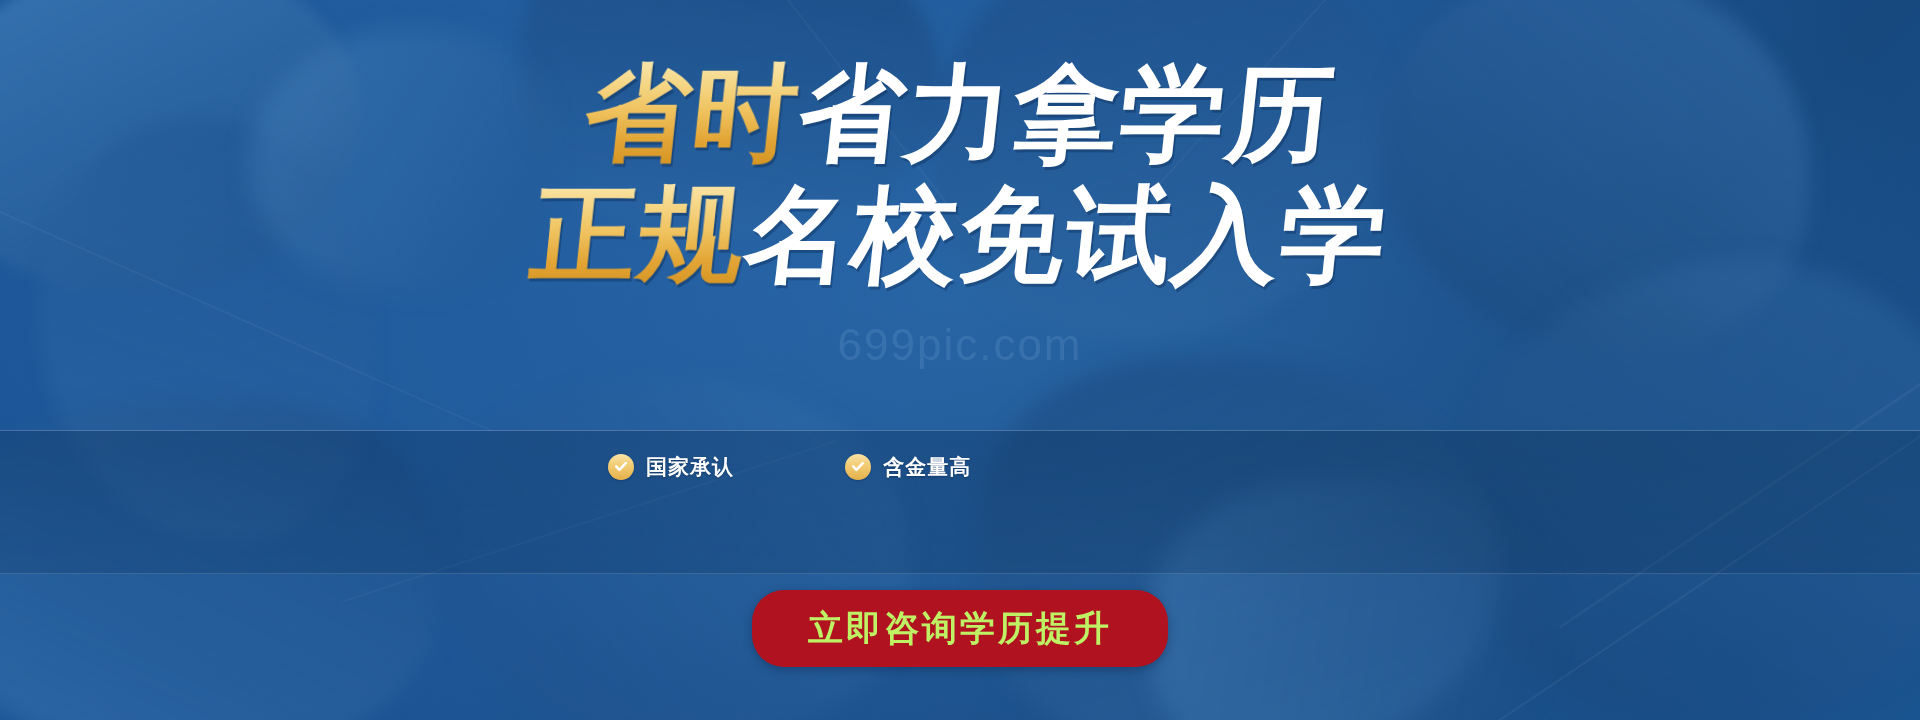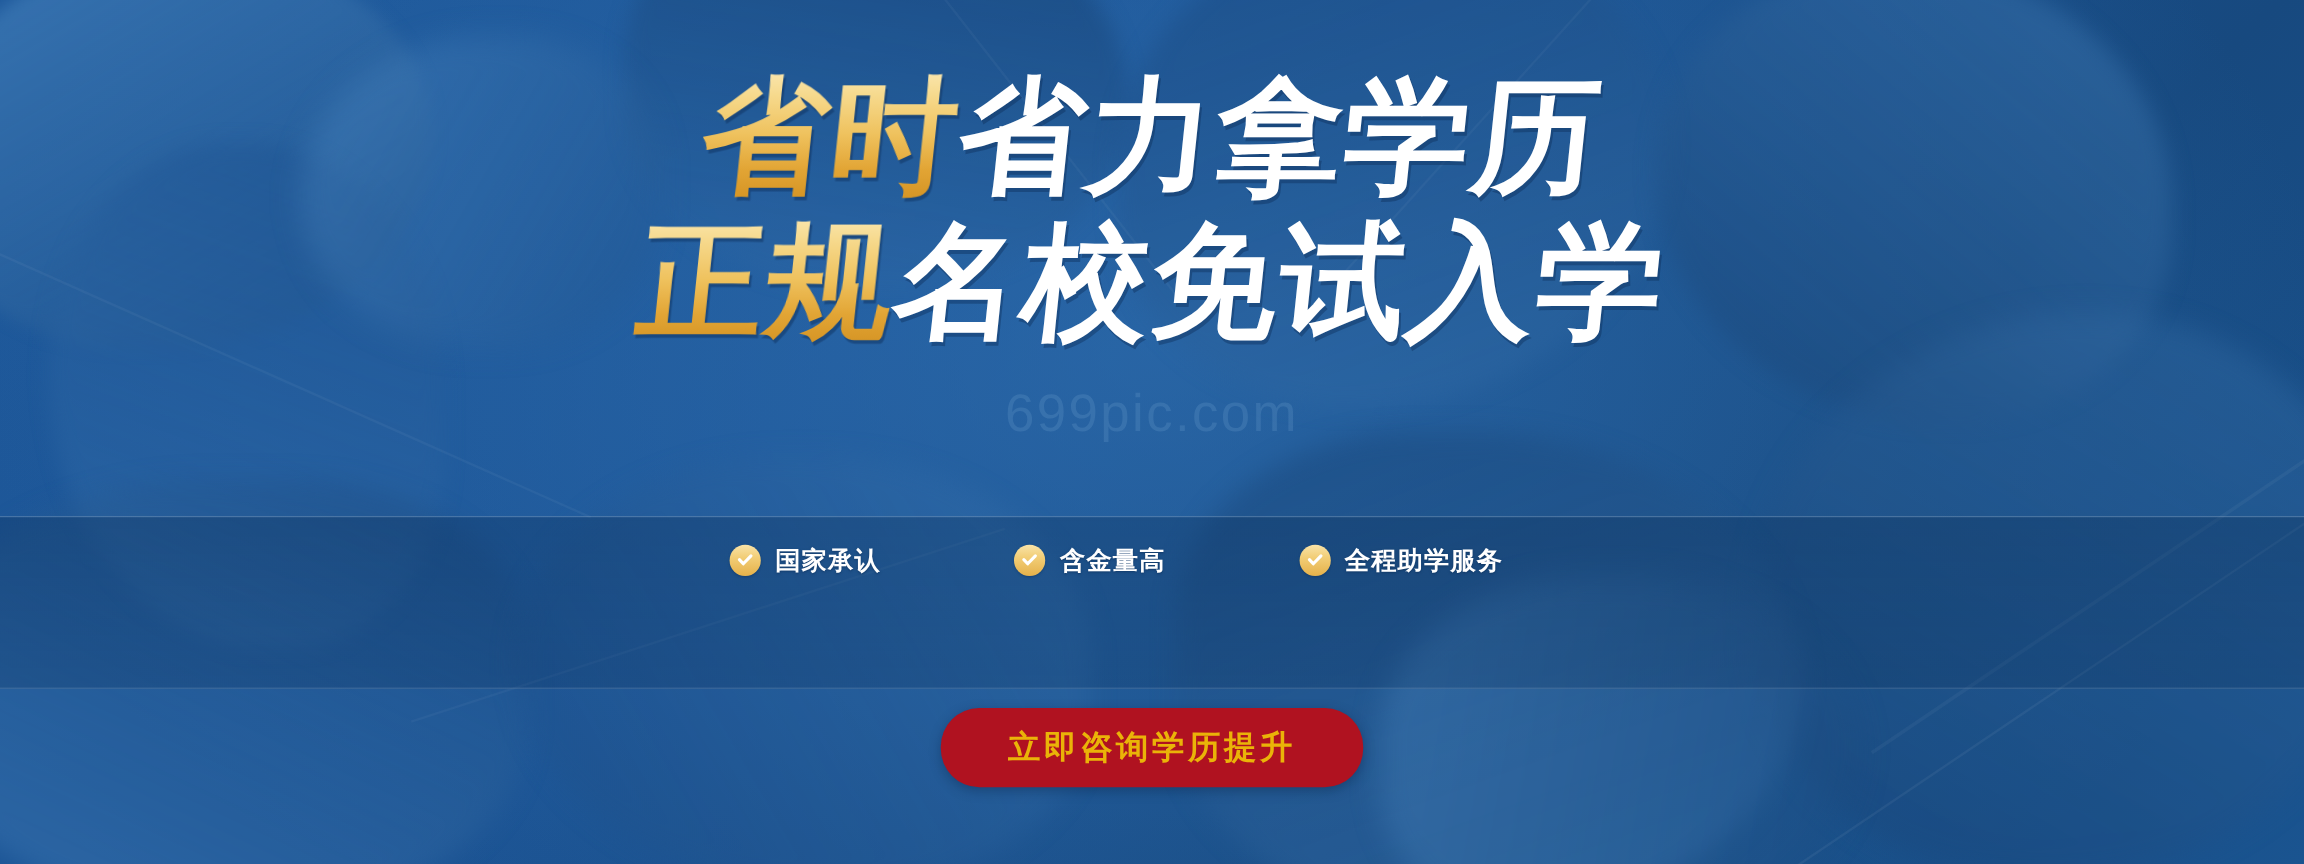--- a/index.html
+++ b/index.html
@@ -140,22 +140,22 @@
     text-shadow:0 1px 2px rgba(8,36,72,0.5);
   }
 
   
   .cta-wrap {
     position:absolute; left:0; right:0; top:590px;
     display:flex; justify-content:center;
   }
   .cta {
     background:#B01220;
-    color:#eab308;
-    font-size:27px;
+    color:#bef264;
+    font-size:35px;
     font-weight:bold;
     letter-spacing:3px;
     padding:15px 56px;
     border:none;
     border-radius:32px;
     cursor:pointer;
     font-family:Liberation Mono, monospace;
     box-shadow:0 3px 10px rgba(8,30,60,0.35);
     white-space:nowrap;
   }
@@ -213,28 +213,20 @@
 
       <div class="feat">
         <span class="check">
           <svg width="16" height="16" viewBox="0 0 16 16">
               <path d="M3.2 7.4 L6.4 10.8 L12.8 4.2" stroke="#ffffff" stroke-width="2.6" fill="none" stroke-linecap="round" stroke-linejoin="round"></path>
             </svg>
         </span>
         <span class="feat-label">含金量高</span>
       </div>
 
-      <div class="feat">
-        <span class="check">
-          <svg width="16" height="16" viewBox="0 0 16 16">
-              <path d="M3.2 7.4 L6.4 10.8 L12.8 4.2" stroke="#ffffff" stroke-width="2.6" fill="none" stroke-linecap="round" stroke-linejoin="round"></path>
-            </svg>
-        </span>
-        <span class="feat-label">全程助学服务</span>
-      </div>
 
     </div>
   </div>
 
   <div class="cta-wrap">
     <button class="cta">立即咨询学历提升</button>
   </div>
 
 </div>
 

